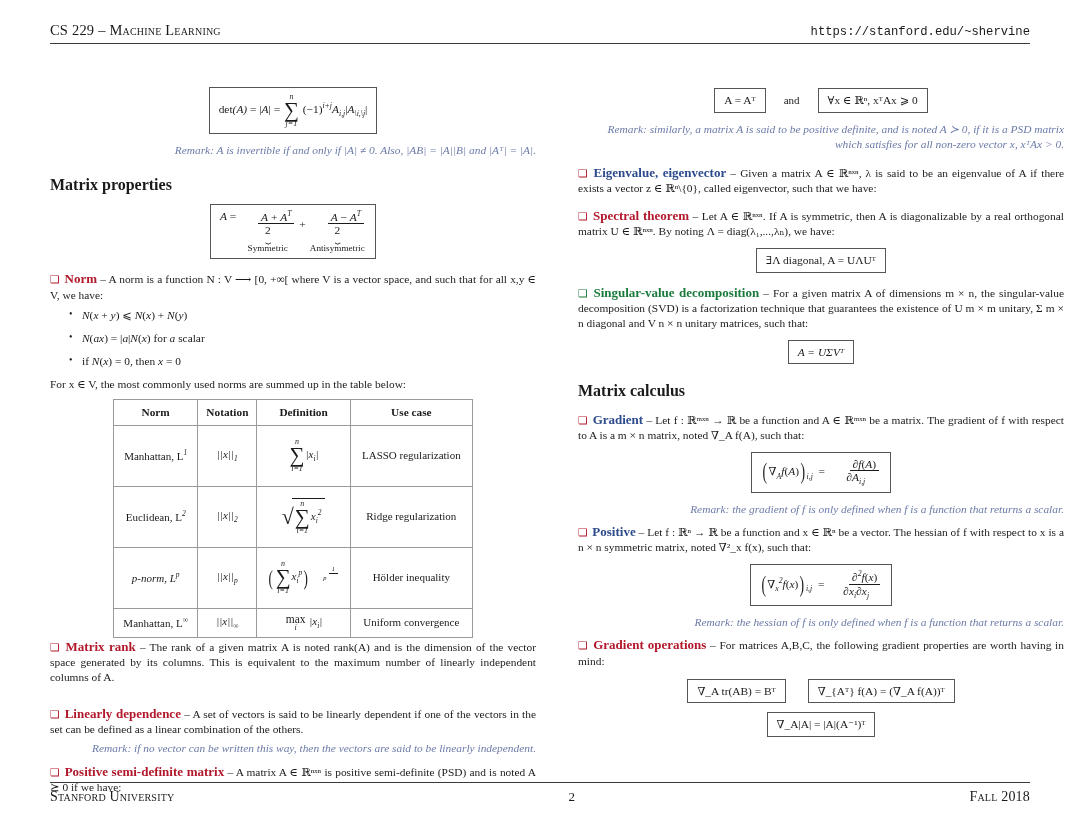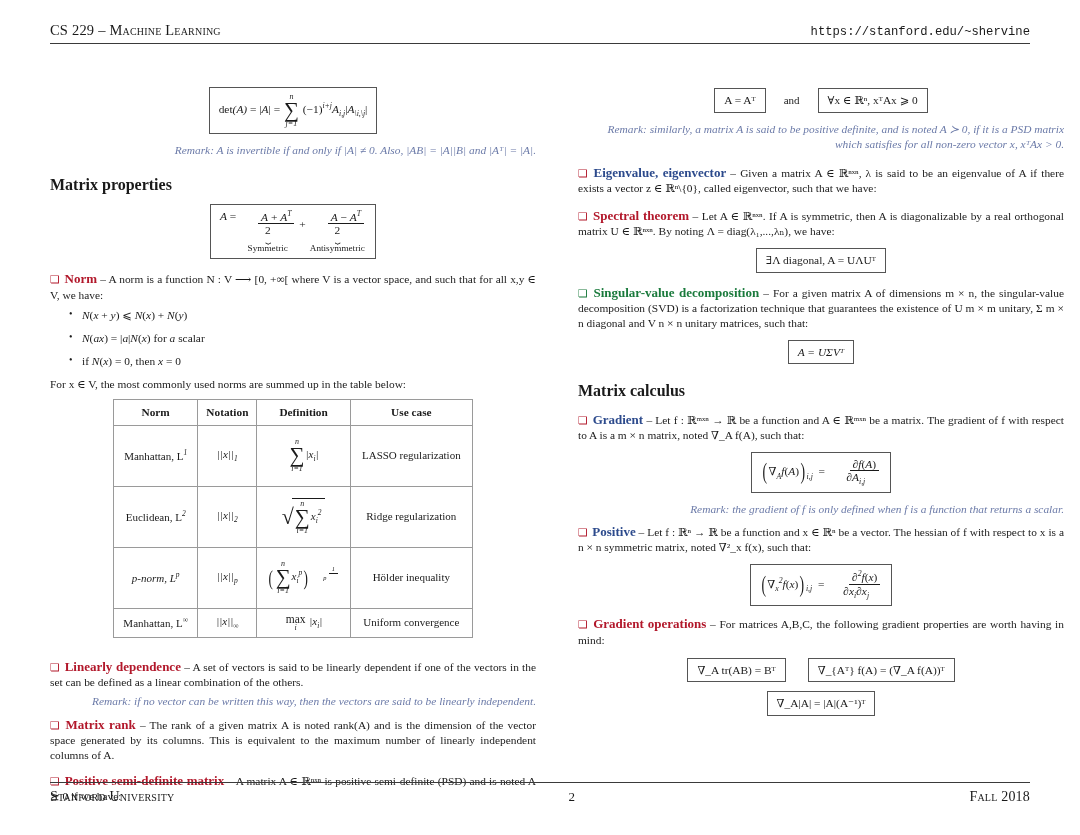--- a/index.html
+++ b/index.html
@@ -314,37 +314,37 @@
           <td class="short"><span class="nowrap"><span>Manhattan, L</span><sup class="up">∞</sup></span></td>
           <td class="short"><span class="mi">||x||</span><sub>∞</sub></td>
           <td class="short">
             <span class="sumwrap"><span class="big" style="font-size:11.5px;">max</span><span class="lim">i</span></span> <span class="mi">|x<sub>i</sub>|</span>
           </td>
           <td class="short">Uniform convergence</td>
         </tr>
       </tbody>
     </table>
 
+    <div class="block" style="margin-bottom:9px;">
+      <div class="para">
+        <span class="bullet-sq bullet-red">❏</span>
+        <span class="term term-red">Matrix rank</span>
+        <span>–</span>
+        <span>The rank of a given matrix A is noted rank(A) and is the dimension of the vector space generated by its columns. This is equivalent to the maximum number of linearly independent columns of A.</span>
+      </div>
+    </div>
+
     <div class="block" style="margin-top:20px;margin-bottom:7px;">
       <div class="para">
         <span class="bullet-sq bullet-red">❏</span>
         <span class="term term-red">Linearly dependence</span>
         <span>–</span>
         <span>A set of vectors is said to be linearly dependent if one of the vectors in the set can be defined as a linear combination of the others.</span>
       </div>
       <div class="remark remark-tight">Remark: if no vector can be written this way, then the vectors are said to be linearly independent.</div>
-    </div>
-
-    <div class="block" style="margin-bottom:9px;">
-      <div class="para">
-        <span class="bullet-sq bullet-red">❏</span>
-        <span class="term term-red">Matrix rank</span>
-        <span>–</span>
-        <span>The rank of a given matrix A is noted rank(A) and is the dimension of the vector space generated by its columns. This is equivalent to the maximum number of linearly independent columns of A.</span>
-      </div>
     </div>
 
     <div class="block">
       <div class="para">
         <span class="bullet-sq bullet-red">❏</span>
         <span class="term term-red">Positive semi-definite matrix</span>
         <span>–</span>
         <span>A matrix A ∈ ℝⁿˣⁿ is positive semi-definite (PSD) and is noted A ⪰ 0 if we have:</span>
       </div>
     </div>
@@ -419,20 +419,21 @@
         <span>–</span>
         <span>Let f : ℝⁿ → ℝ be a function and x ∈ ℝⁿ be a vector. The hessian of f with respect to x is a n × n symmetric matrix, noted ∇²_x f(x), such that:</span>
       </div>
       <div class="center">
         <span class="mathbox">
           <span class="paren-big">(</span><span class="mup">∇</span><sub>x</sub><sup class="up">2</sup><span class="mi">f</span>(<span class="mi">x</span>)<span class="paren-big">)</span><sub>i,j</sub>
           &nbsp;=&nbsp;
           <span class="frac"><span class="num"><span class="mup">∂</span><sup class="up">2</sup><span class="mi">f</span>(<span class="mi">x</span>)</span><span class="den"><span class="mup">∂</span><span class="mi">x<sub>i</sub></span><span class="mup">∂</span><span class="mi">x<sub>j</sub></span></span></span>
         </span>
       </div>
+      <div class="remark">Remark: the hessian of f is only defined when f is a function that returns a scalar.</div>
     </div>
 
     <div class="block">
       <div class="para">
         <span class="bullet-sq bullet-red">❏</span>
         <span class="term term-red">Gradient operations</span>
         <span>–</span>
         <span>For matrices A,B,C, the following gradient properties are worth having in mind:</span>
       </div>
       <div class="formula-row" style="gap:22px;margin-top:10px;">

